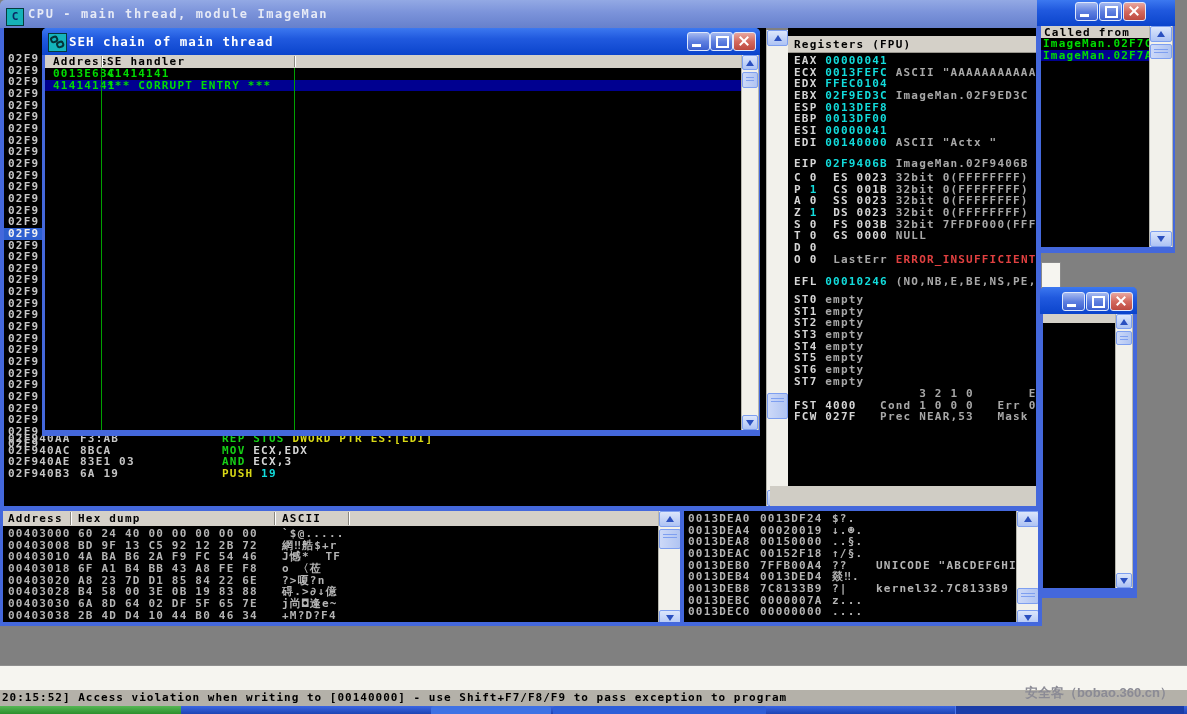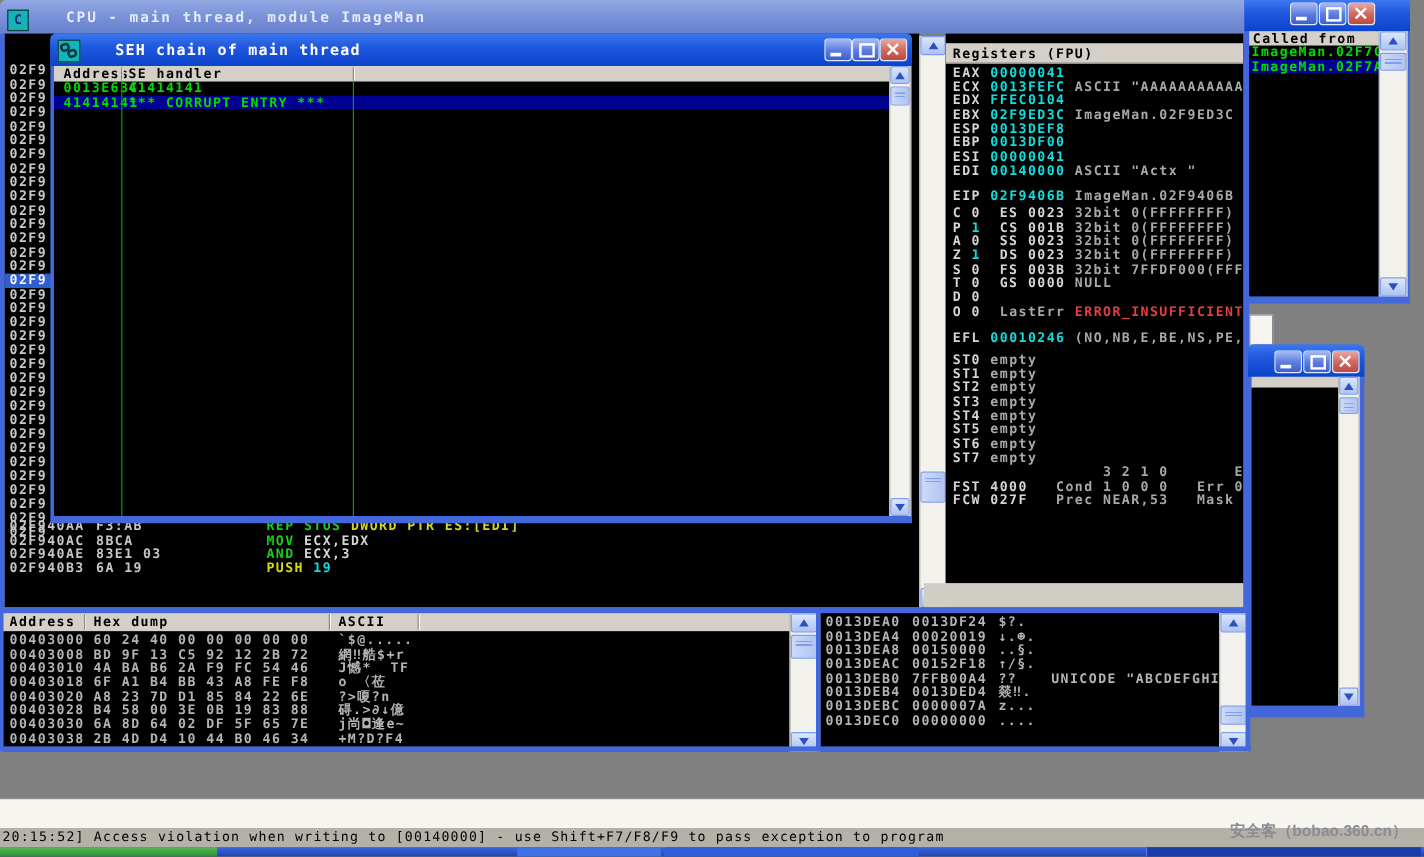--- a/index.html
+++ b/index.html
@@ -1,27 +1,27 @@
 <!DOCTYPE html>
 <html><head>
 <meta charset="utf-8">
 <style>
   html,body{margin:0;padding:0;background:#555;}
   #screen{position:relative;width:1187px;height:714px;background:#808080;overflow:hidden;
           font-family:"DejaVu Sans Mono",monospace;}
   .abs{position:absolute;}
-  .t{font-size:11px;font-weight:normal;letter-spacing:1.2px;white-space:pre;line-height:11.67px;}
+  .t{font-size:11px;font-weight:bold;letter-spacing:1.2px;white-space:pre;line-height:11.67px;}
   .tline{height:11.67px;line-height:11.67px;font-size:11px;font-weight:bold;letter-spacing:1.2px;white-space:pre;}
   
   .c-w{color:#d6d6d6}.c-g{color:#a8a8a8}.c-c{color:#12dcdc}.c-r{color:#e04040}
   .c-n{color:#16d016}.c-y{color:#d8d816}.c-sv{color:#c6c6c6}
   
   .tb-active{background:linear-gradient(180deg,#3c78f0 0%,#2059de 40%,#0b44cc 100%);}
   .tb-inactive{background:linear-gradient(180deg,#93a9e4 0%,#7b93da 45%,#6680cc 100%);}
-  .win-title{color:#ffffff;font-size:12px;font-weight:bold;letter-spacing:1px;white-space:pre;margin-left:27px;}
+  .win-title{color:#ffffff;font-size:12px;font-weight:bold;letter-spacing:1px;white-space:pre;}
   .win-title-inactive{color:#e6eaf6;}
   .frame{background:#4468dc;}
   
   .cbtn{position:absolute;width:21px;height:17px;border:1px solid #dfe8fc;border-radius:3px;
         background:linear-gradient(180deg,#a6baf0 0%,#5f80e0 50%,#3b5fd0 100%);}
   .cbtn.close{background:linear-gradient(180deg,#e8a8a0 0%,#d4695e 50%,#bc4a40 100%);}
   .glyph-min{position:absolute;left:4px;bottom:3px;width:9px;height:3px;background:#fff;}
   .glyph-max{position:absolute;left:5px;top:3px;width:9px;height:8px;border:2px solid #fff;}
   .glyph-x1,.glyph-x2{position:absolute;left:4px;top:7px;width:12px;height:2px;background:#fff;}
   .glyph-x1{transform:rotate(45deg);} .glyph-x2{transform:rotate(-45deg);}
@@ -336,20 +336,21 @@
     <div class="abs frame" style="left:0;top:0;width:362px;height:5px;"></div>
     <div class="abs frame" style="left:0;top:0;width:4px;height:120px;"></div>
     <div class="abs pane" style="left:4px;top:5px;width:332px;height:115px;">
       <div id="stk-rows" style="position:absolute;left:0;top:2px;right:0;text-decoration:underline;">
           <div class="stk-row tline"><span class="s-a">0013DEA0</span><span class="s-v">0013DF24</span><span class="s-s">$?.</span></div>
           <div class="stk-row tline"><span class="s-a">0013DEA4</span><span class="s-v">00020019</span><span class="s-s">↓.☻.</span></div>
           <div class="stk-row tline"><span class="s-a">0013DEA8</span><span class="s-v">00150000</span><span class="s-s">..§.</span></div>
           <div class="stk-row tline"><span class="s-a">0013DEAC</span><span class="s-v">00152F18</span><span class="s-s">↑/§.</span></div>
           <div class="stk-row tline"><span class="s-a">0013DEB0</span><span class="s-v">7FFB00A4</span><span class="s-s">??</span><span class="s-c">UNICODE "ABCDEFGHIJ</span></div>
           <div class="stk-row tline"><span class="s-a">0013DEB4</span><span class="s-v">0013DED4</span><span class="s-s">燚‼.</span></div>
+          <div class="stk-row tline"><span class="s-a">0013DEB8</span><span class="s-v">7C8133B9</span><span class="s-s">?|</span><span class="s-c">kernel32.7C8133B9</span></div>
           <div class="stk-row tline"><span class="s-a">0013DEBC</span><span class="s-v">0000007A</span><span class="s-s">z...</span></div>
           <div class="stk-row tline"><span class="s-a">0013DEC0</span><span class="s-v">00000000</span><span class="s-s">....</span></div>
         </div>
     </div>
     <div class="abs sb" style="left:336px;top:5px;width:22px;height:115px;">
       <div class="sb-btn" style="top:0;">
           <span class="arr-up"></span>
         </div>
       <div class="sb-thumb" style="top:77px;height:16px;"></div>
       <div class="sb-btn" style="bottom:0;">

